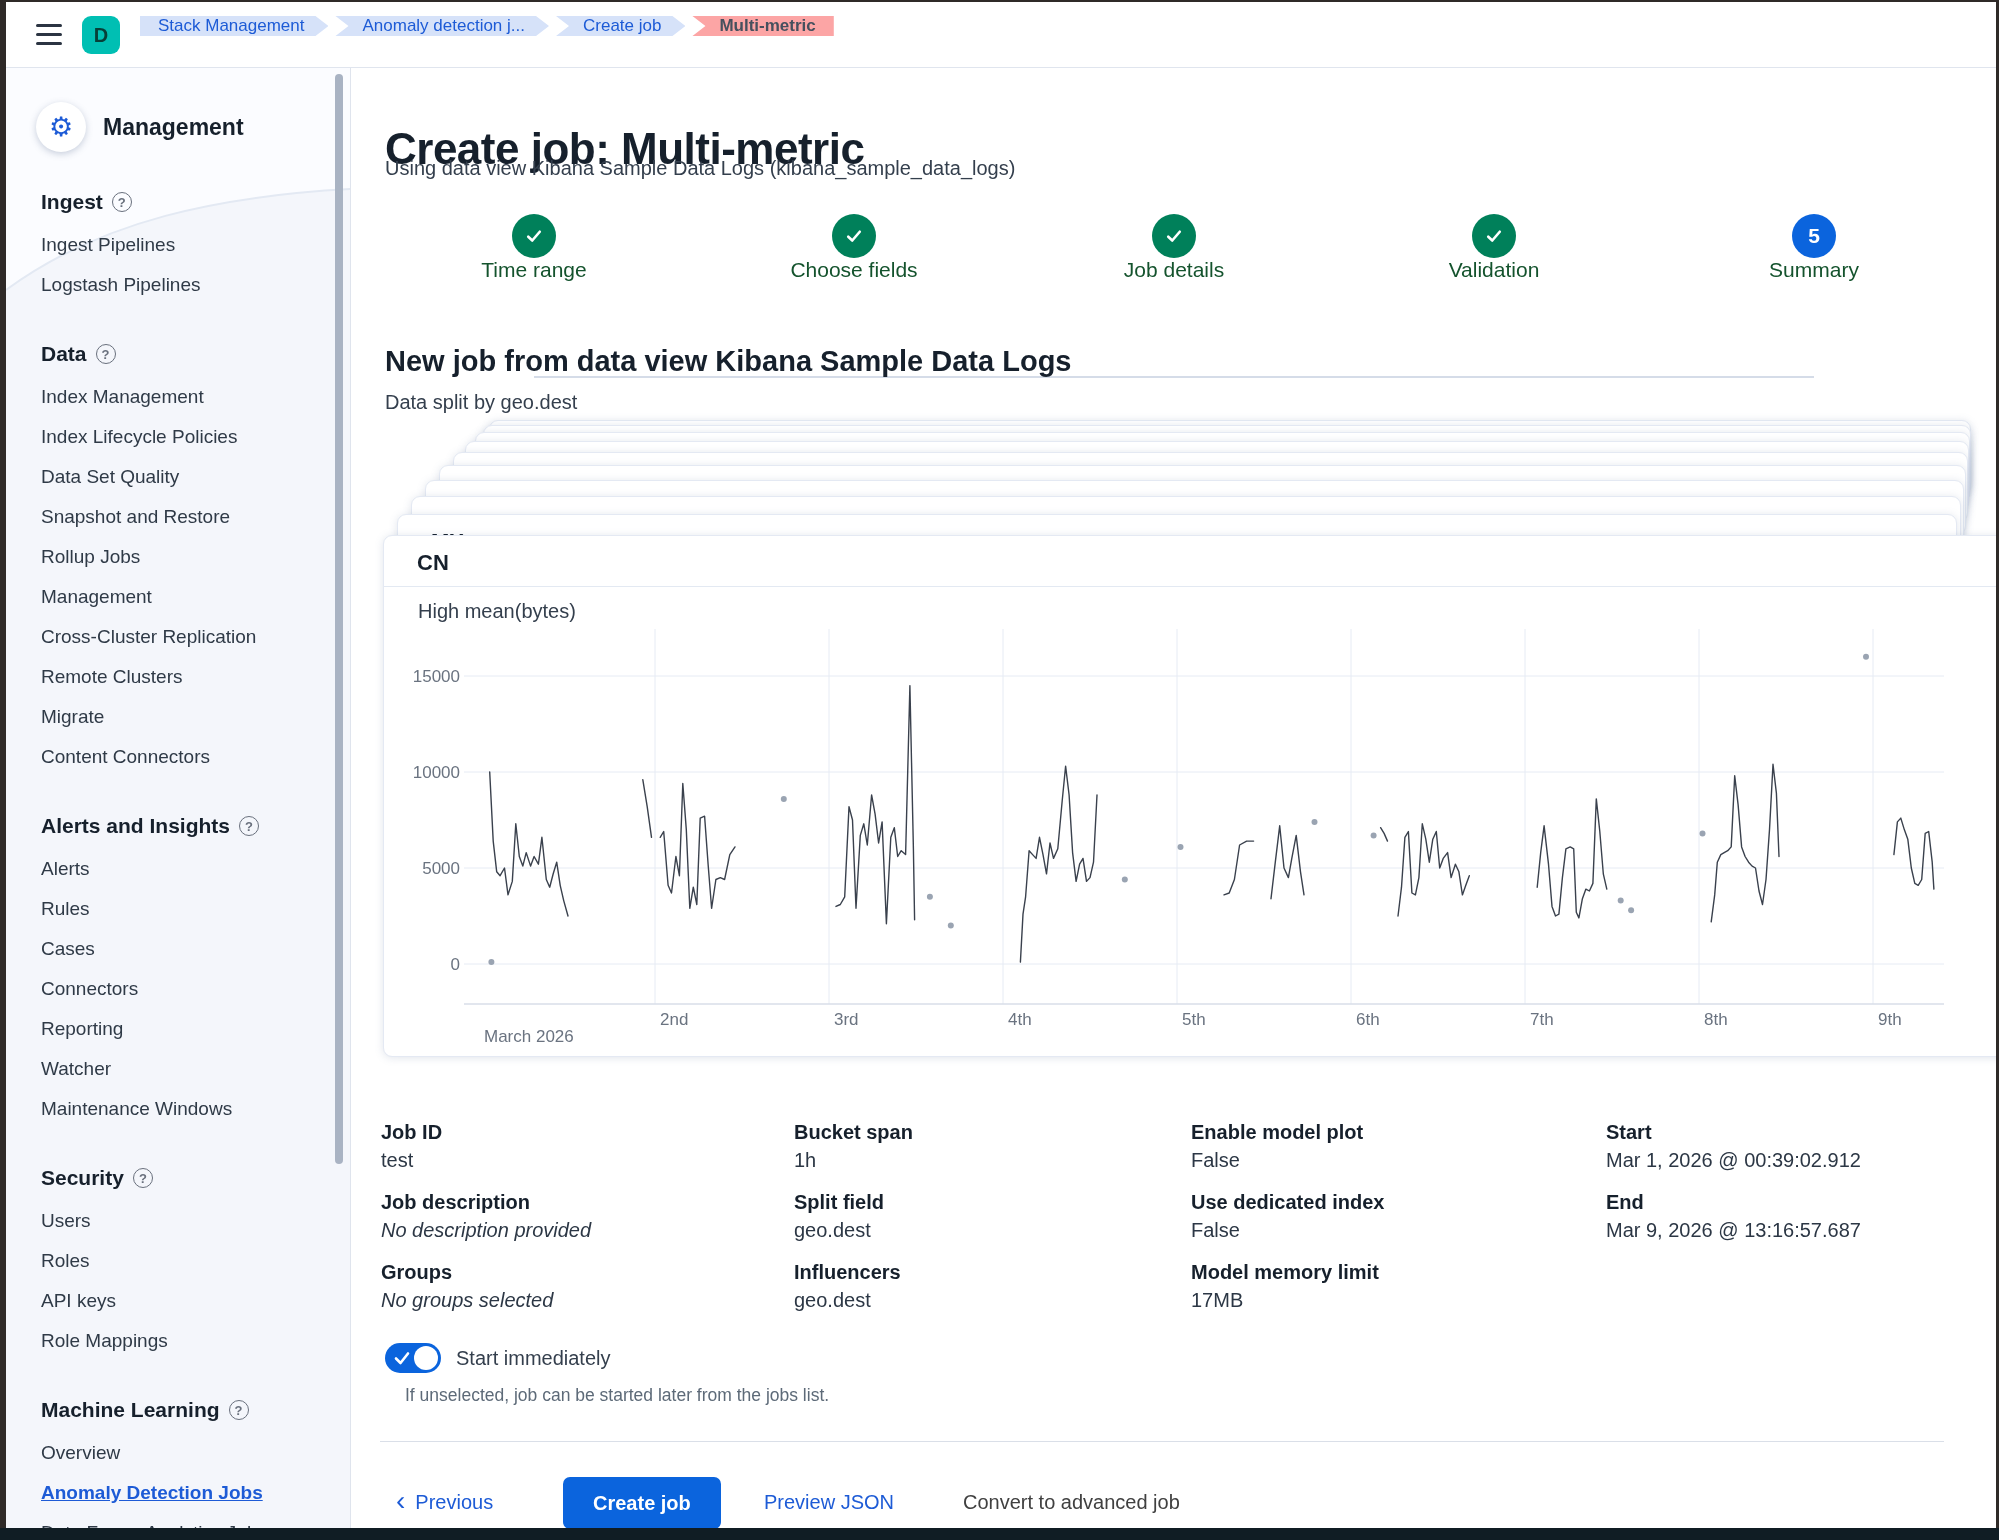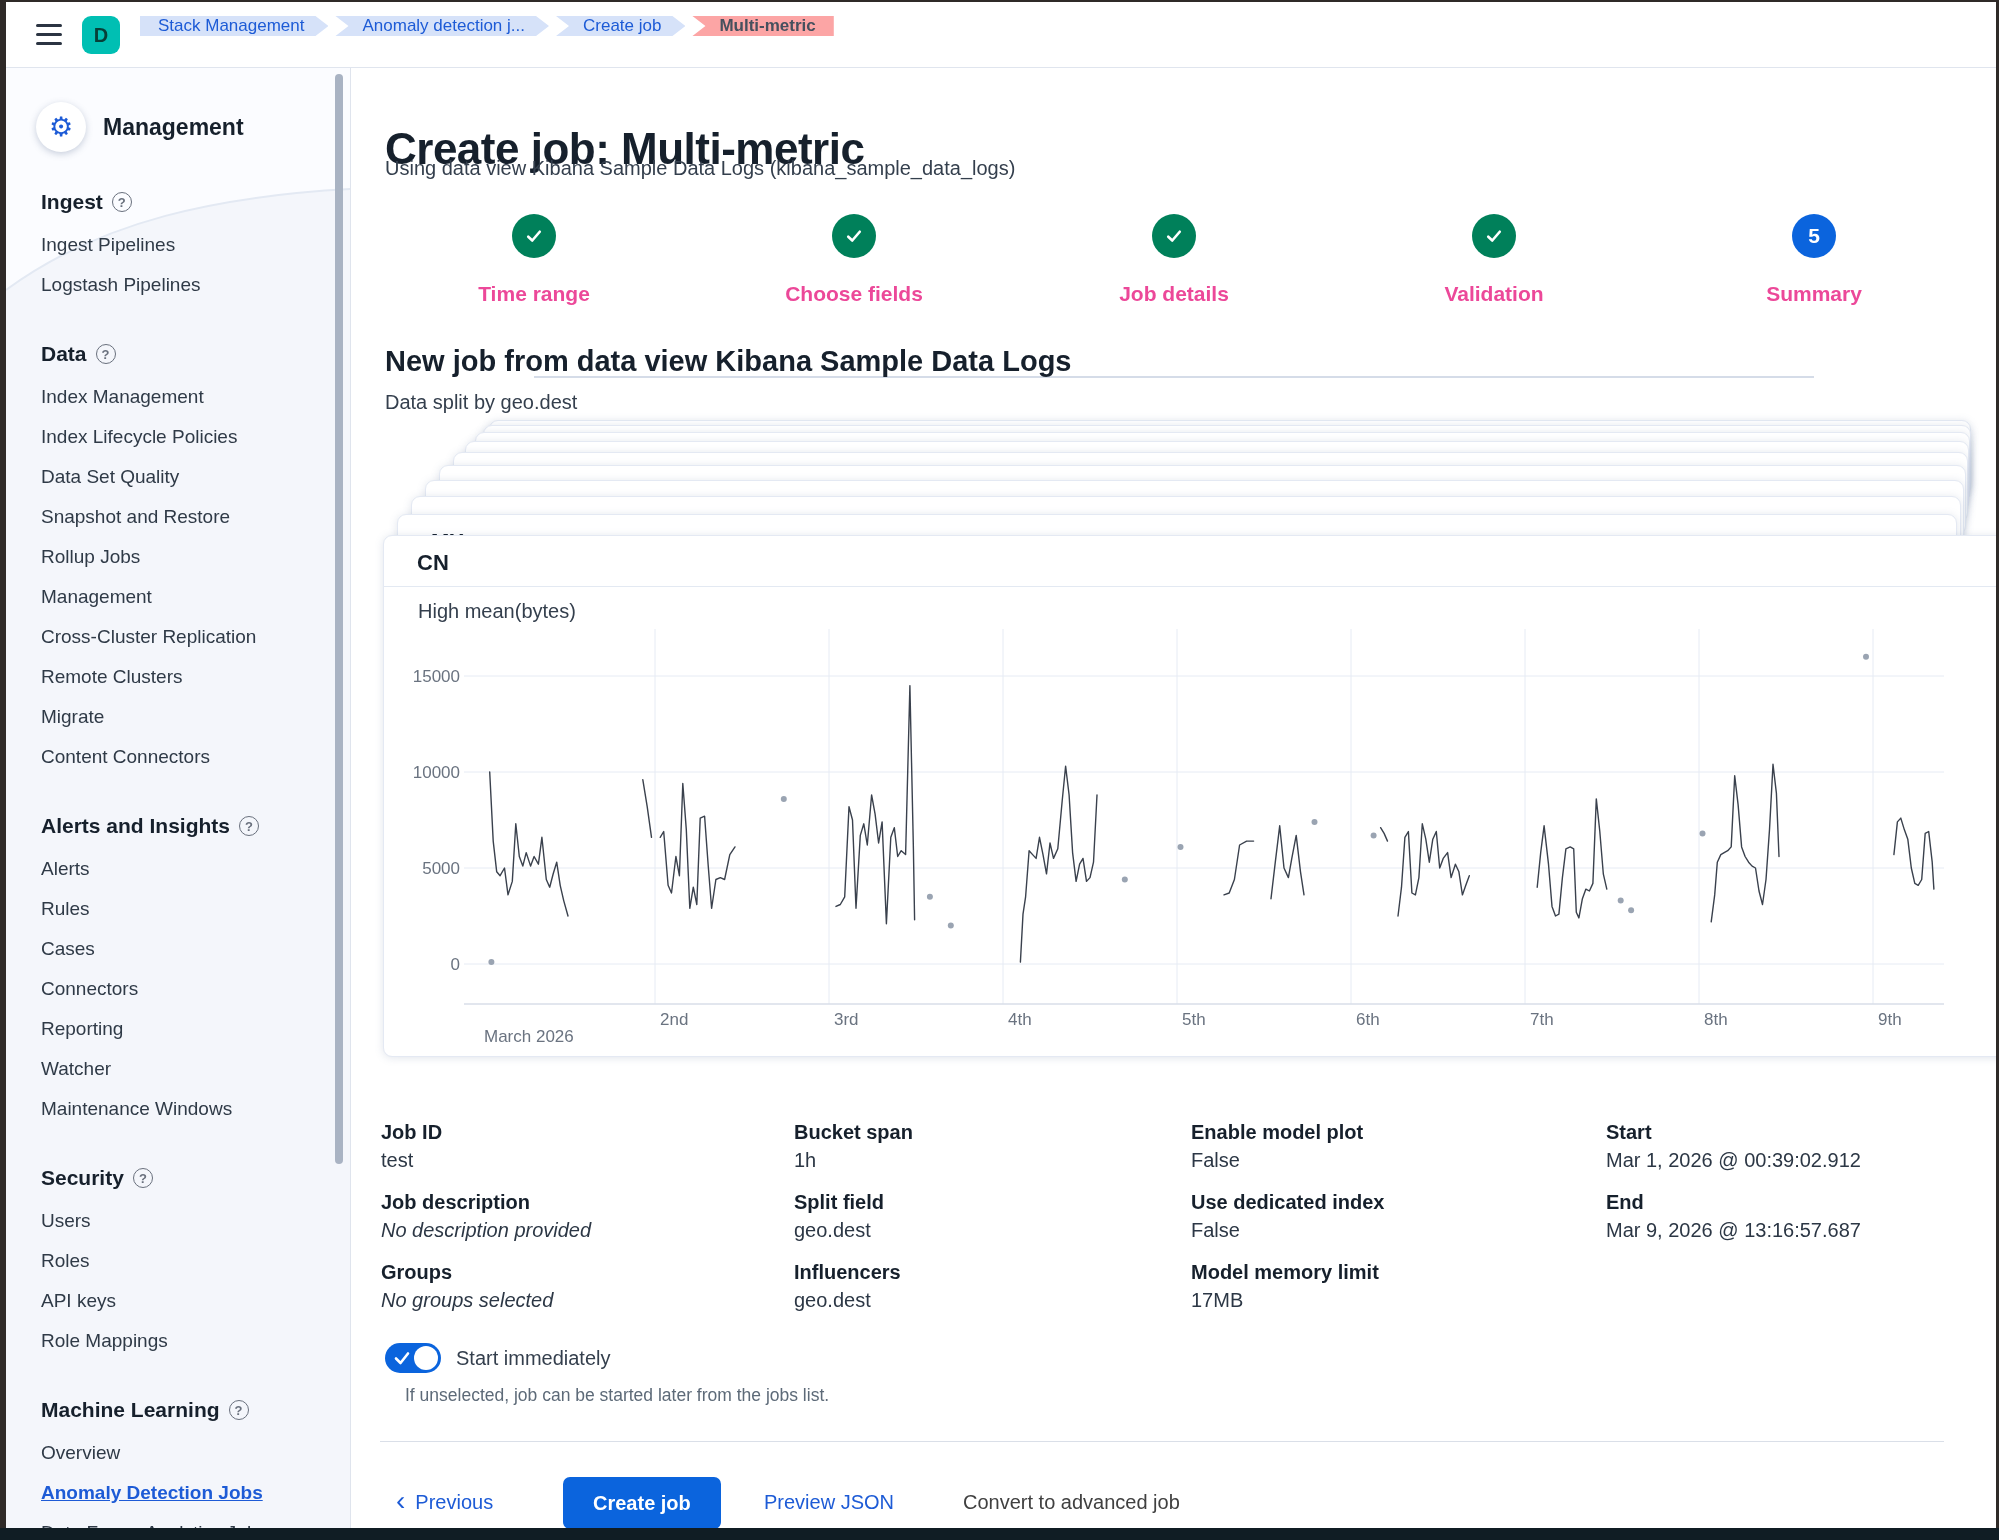--- a/index.html
+++ b/index.html
@@ -41,21 +41,21 @@
   #main{position:absolute;left:346px;top:67px;right:0;bottom:0;background:#fff;overflow:hidden;}
   #page-title{position:absolute;left:33px;top:26px;font-size:44px;font-weight:700;color:#16202c;letter-spacing:-.5px;}
   #page-subtitle{position:absolute;left:33px;top:88px;font-size:20px;color:#343f4d;}
 
   #stepper{position:absolute;left:0;top:140px;height:130px;width:1700px;}
   #step-line{position:absolute;left:182px;width:1280px;top:167px;height:2px;background:#d5dce8;}
   .step{position:absolute;width:200px;text-align:center;}
   .step .dot{width:44px;height:44px;border-radius:50%;margin:0 auto;display:flex;align-items:center;justify-content:center;position:relative;z-index:2;cursor:pointer;}
   .step.complete .dot{background:#00805a;}
   .step.current .dot{background:#0b64dd;color:#fff;font-size:21px;font-weight:700;}
-  .step .lbl{margin-top:24px;font-size:21px;font-weight:700;color:#ec4899;}
+  .step .lbl{margin-top:0;font-size:21px;font-weight:400;color:#14532d;}
 
   #section-heading{position:absolute;left:33px;top:252px;font-size:29px;font-weight:700;color:#16202c;}
   #split-note{position:absolute;left:33px;top:322px;font-size:20px;color:#343f4d;}
 
   .stack-card{position:absolute;background:#fff;border:1px solid #e4e9f3;border-radius:9px;box-shadow:0 1px 9px rgba(90,110,150,.18);}
   .stack-card .card-label{position:absolute;left:33px;top:14px;font-size:22px;font-weight:700;color:#16202c;}
   #front-card{overflow:hidden;}
   #card-divider{position:absolute;left:0;right:0;top:50px;height:1px;background:#e3e9f2;}
   #chart-title{position:absolute;left:34px;top:64px;font-size:20px;color:#343f4d;}
   #chart-svg{position:absolute;left:0;top:85px;}

